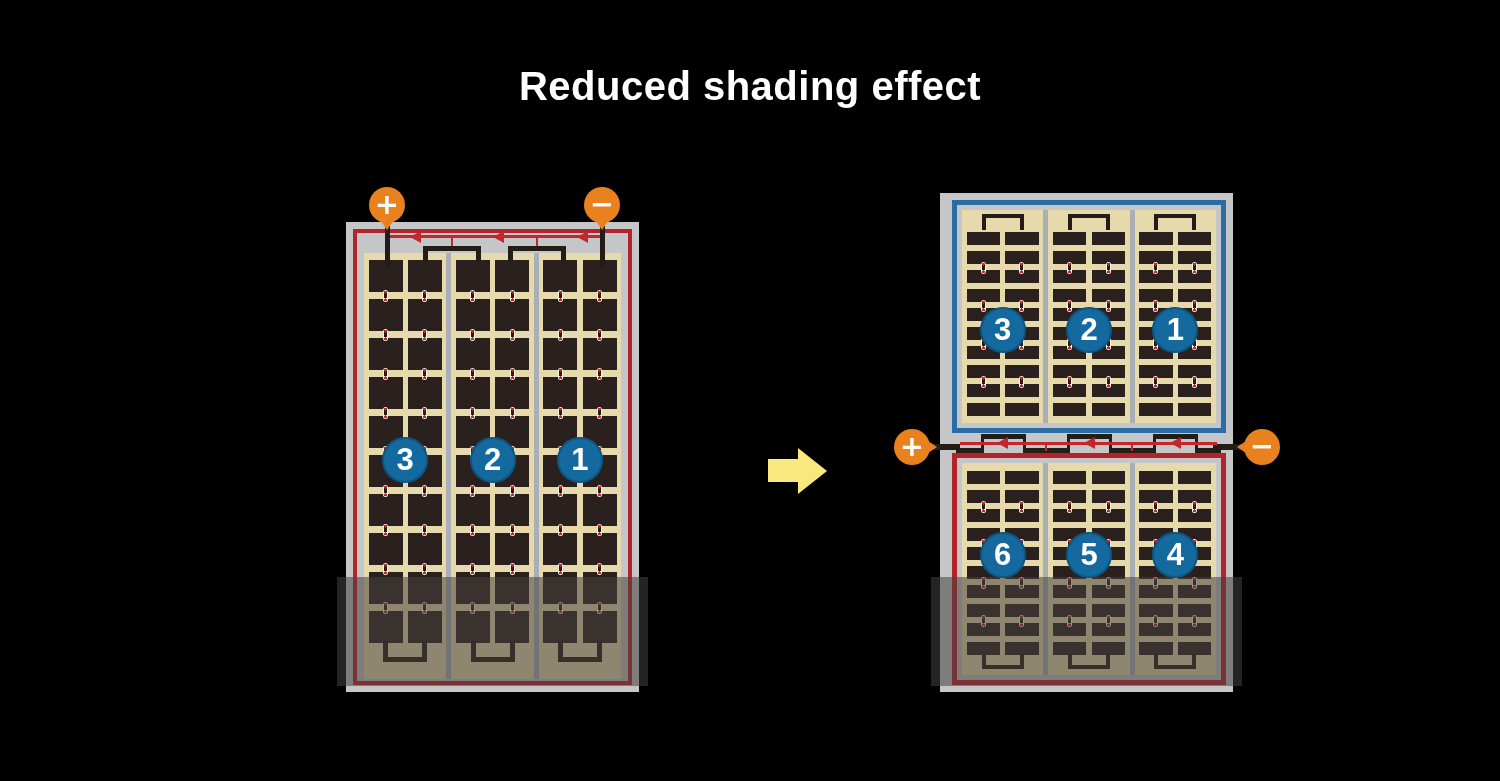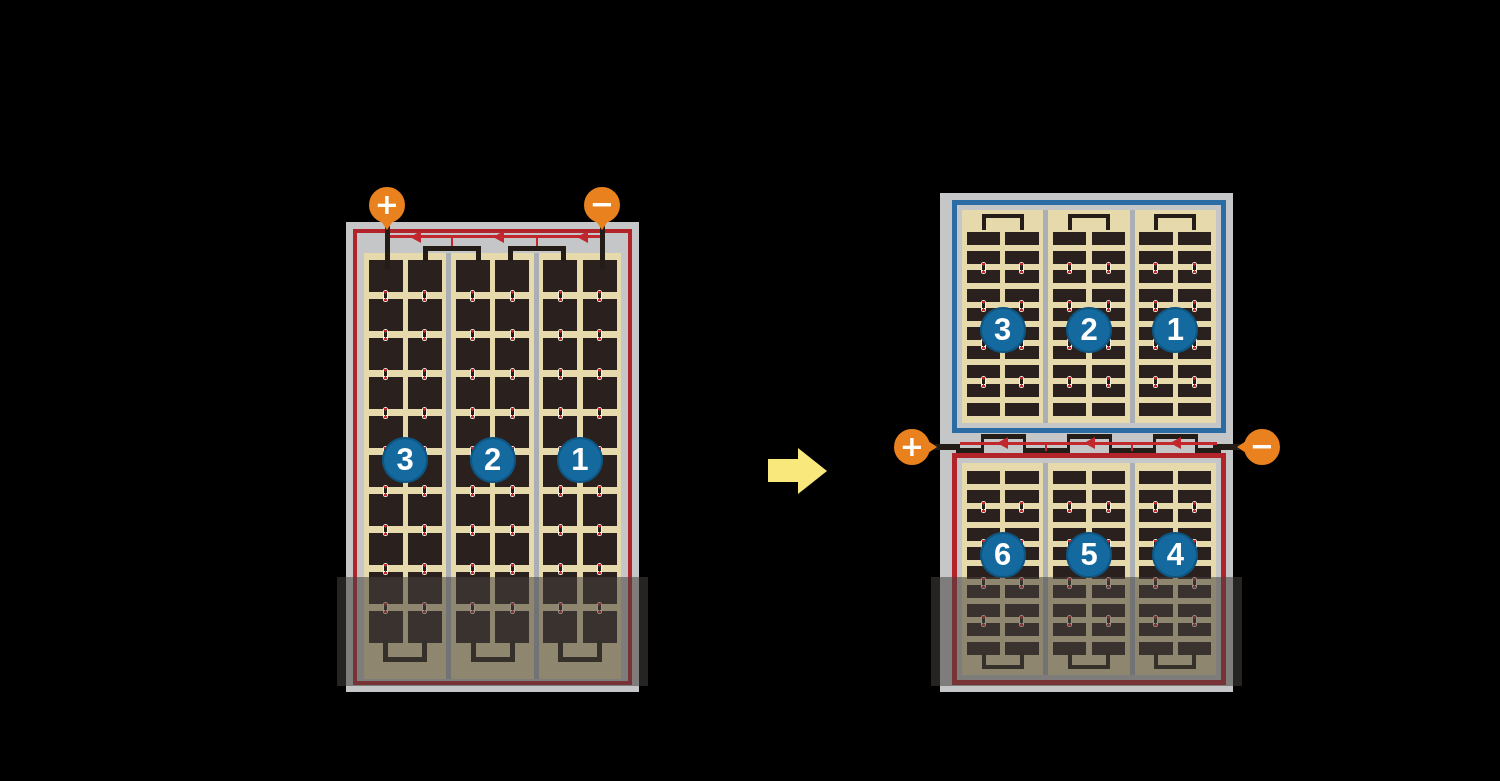--- a/index.html
+++ b/index.html
@@ -69,20 +69,21 @@
   .arrow-head {
     position: absolute; width: 0; height: 0;
     border-top: 23px solid transparent; border-bottom: 23px solid transparent;
     border-left: 29px solid var(--yellow);
   }
 </style>
 </head>
 <body>
 
 <div class="stage" id="stage">
+  <div class="title">Reduced shading effect</div>
 
   <div class="module" id="left-module" style="left: 346px; top: 222px; width: 293px; height: 470px;">
       <div class="redloop" style="left: 7px; top: 7px; width: 279px; height: 456px;"></div>
       <div class="cream" style="left: 18px; top: 31px; width: 257px; height: 426px;">
         <div class="cell" style="left: 4.5px; top: 7px; width: 34px; height: 32px;"></div>
         <div class="cell" style="left: 4.5px; top: 46px; width: 34px; height: 32px;"></div>
         <div class="cell" style="left: 4.5px; top: 85px; width: 34px; height: 32px;"></div>
         <div class="cell" style="left: 4.5px; top: 124px; width: 34px; height: 32px;"></div>
         <div class="cell" style="left: 4.5px; top: 163px; width: 34px; height: 32px;"></div>
         <div class="cell" style="left: 4.5px; top: 202px; width: 34px; height: 32px;"></div>

